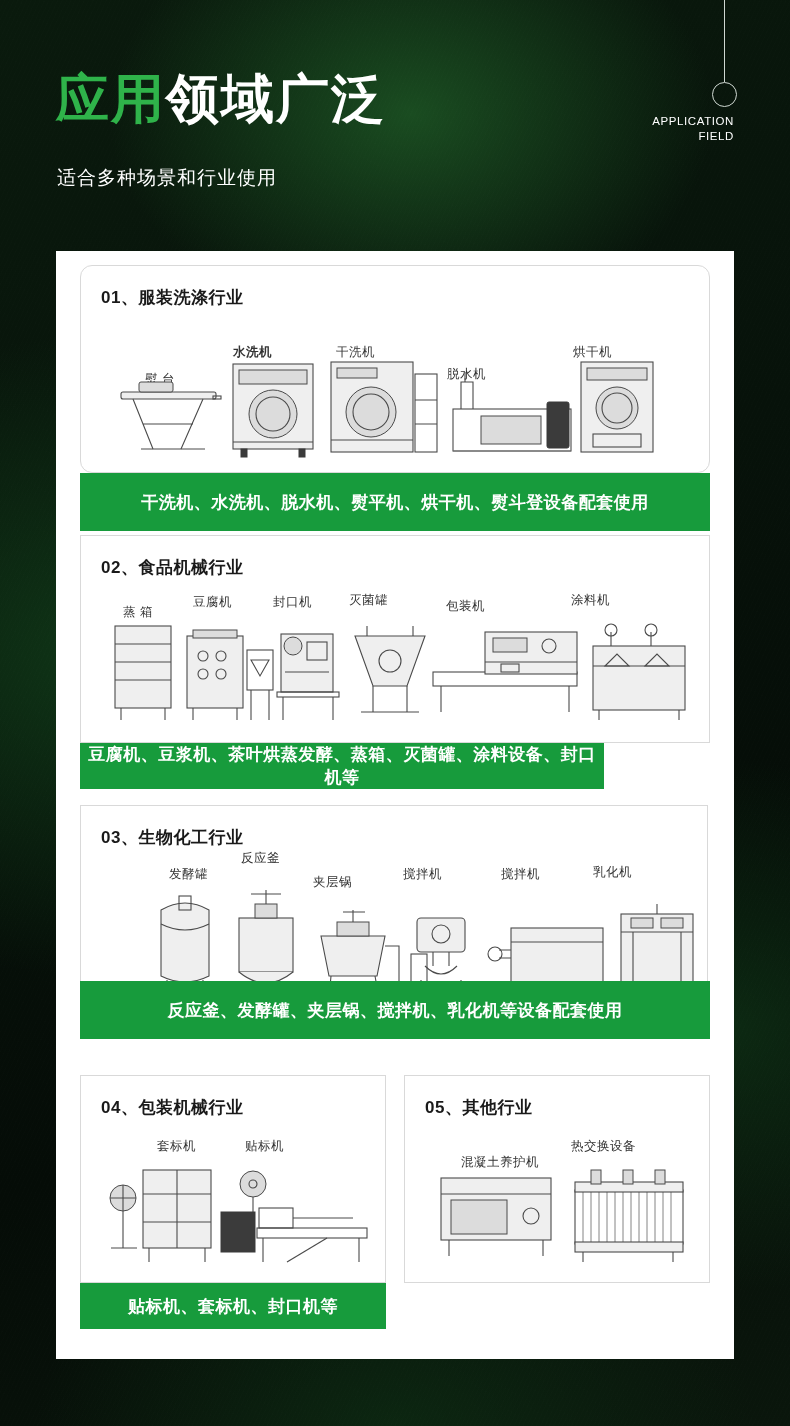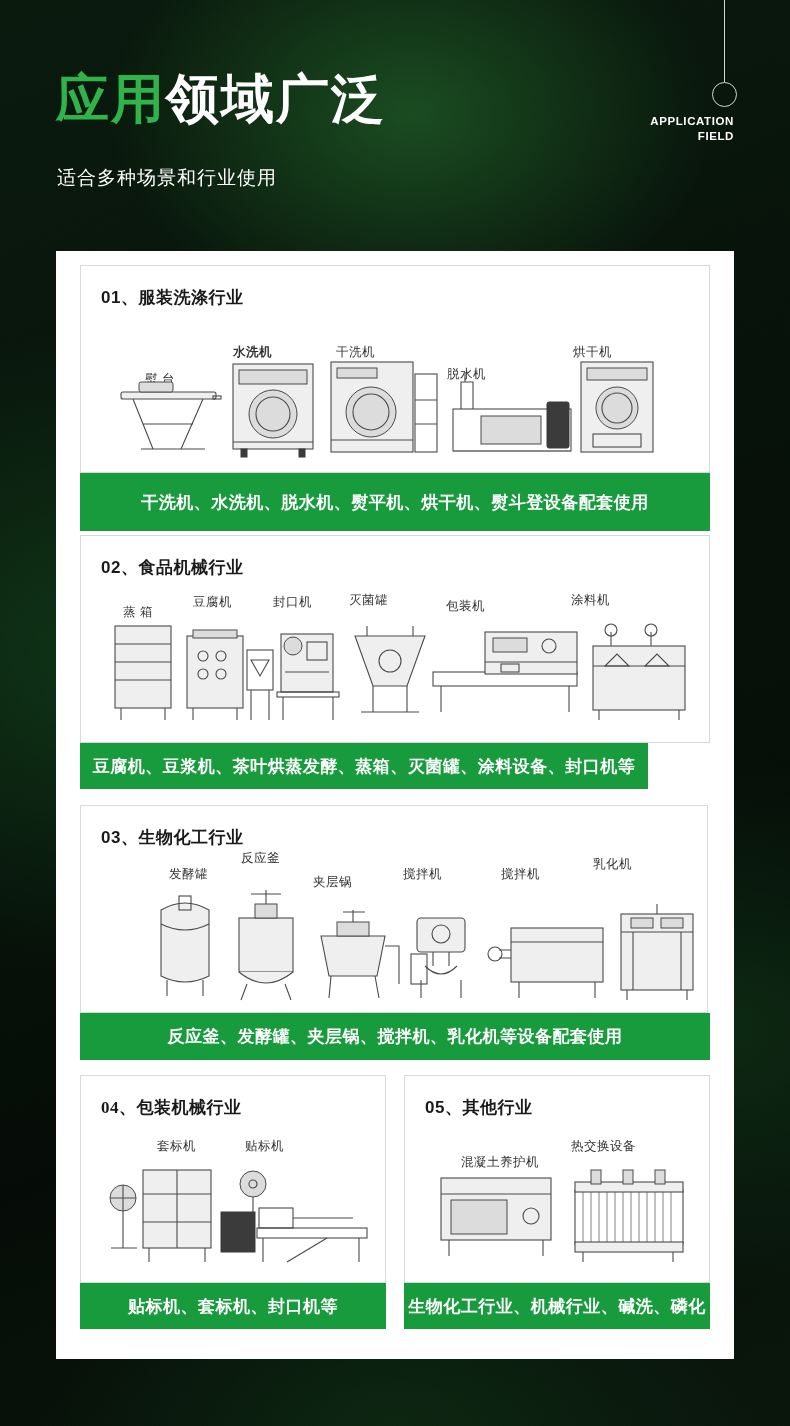--- a/index.html
+++ b/index.html
@@ -82,21 +82,21 @@
   .marker-en {
     position: absolute;
     left: 600px;
     top: 114px;
     width: 134px;
     text-align: right;
     font-size: 11.5px;
     line-height: 15px;
     letter-spacing: .6px;
     color: #ffffff;
-    font-weight: bold;
+    font-weight: normal;
   }
 
   
   .panel {
     position: absolute;
     left: 56px;
     top: 251px;
     width: 678px;
     height: 1108px;
     background: #ffffff;
@@ -126,30 +126,30 @@
     font-size: 17px;
     font-weight: bold;
     letter-spacing: .5px;
     display: flex;
     align-items: center;
     justify-content: center;
     text-align: center;
   }
 
   
-  #card1 { left: 24px; top: 14px;  width: 630px; height: 208px; }
+  #card1 { left: 24px; top: 14px;  width: 630px; height: 208px; border-radius: 12px; }
   #band1 { left: 24px; top: 222px; width: 630px; height: 58px; }
 
   #card2 { left: 24px; top: 284px; width: 630px; height: 208px; }
-  #band2 { left: 24px; top: 492px; width: 568px; height: 46px; }
+  #band2 { left: 24px; top: 492px; width: 524px; height: 46px; }
 
   #card3 { left: 24px; top: 554px; width: 628px; height: 208px; }
-  #band3 { left: 24px; top: 762px; width: 630px; height: 47px; }
-
-  #card4 { left: 24px; top: 824px; width: 306px; height: 208px; font-family: Liberation Serif, serif; }
+  #band3 { left: 24px; top: 730px; width: 630px; height: 58px; }
+
+  #card4 { left: 24px; top: 824px; width: 306px; height: 208px; }
   #band4 { left: 24px; top: 1032px; width: 306px; height: 46px; }
 
   #card5 { left: 348px; top: 824px; width: 306px; height: 208px; }
   #band5 { left: 348px; top: 1032px; width: 306px; height: 46px; }
 
   
   .mlabel {
     position: absolute;
     font-size: 12.5px;
     color: #333333;
@@ -319,21 +319,21 @@
     <div class="band" id="band2">豆腐机、豆浆机、茶叶烘蒸发酵、蒸箱、灭菌罐、涂料设备、封口机等</div>
 
     <div class="card" id="card3">
       <div class="card-title">03、生物化工行业</div>
 
       <div class="mlabel" style="left:88px; top:60px;">发酵罐</div>
       <div class="mlabel" style="left:160px; top:44px;">反应釜</div>
       <div class="mlabel" style="left:232px; top:68px;">夹层锅</div>
       <div class="mlabel" style="left:322px; top:60px;">搅拌机</div>
       <div class="mlabel" style="left:420px; top:60px;">搅拌机</div>
-      <div class="mlabel" style="left:512px; top:50px;">乳化机</div>
+      <div class="mlabel" style="left:512px; top:58px;">乳化机</div>
 
       <svg class="card-illus" style="top:78px;" width="630" height="126" viewBox="0 0 630 126">
 
         <g>
           <path class="fl" d="M80 26 q24 -14 48 0 L128 92 q-24 12 -48 0 Z"></path>
           <path class="ln" d="M80 40 q24 12 48 0"></path>
           <rect class="ln" x="98" y="12" width="12" height="14"></rect>
           <path class="ln" d="M86 96 L86 112 M122 96 L122 112"></path>
         </g>
 
@@ -437,16 +437,15 @@
           <path class="ln-t" d="M178 26 L178 80 M186 26 L186 80 M194 26 L194 80 M202 26 L202 80 M210 26 L210 80 M218 26 L218 80 M226 26 L226 80 M234 26 L234 80 M242 26 L242 80 M250 26 L250 80 M258 26 L258 80 M266 26 L266 80"></path>
           <rect class="fl" x="170" y="18" width="108" height="10"></rect>
           <rect class="fl-m" x="186" y="6" width="10" height="14"></rect>
           <rect class="fl-m" x="218" y="6" width="10" height="14"></rect>
           <rect class="fl-m" x="250" y="6" width="10" height="14"></rect>
           <rect class="fl" x="170" y="78" width="108" height="10"></rect>
           <path class="ln" d="M178 88 L178 98 M268 88 L268 98"></path>
         </g>
       </svg>
     </div>
-    <div class="band" id="band5">生物化工行业、机械行业、碱洗、磷化</div>
 
   </div>
 </div>
 
 </body></html>

